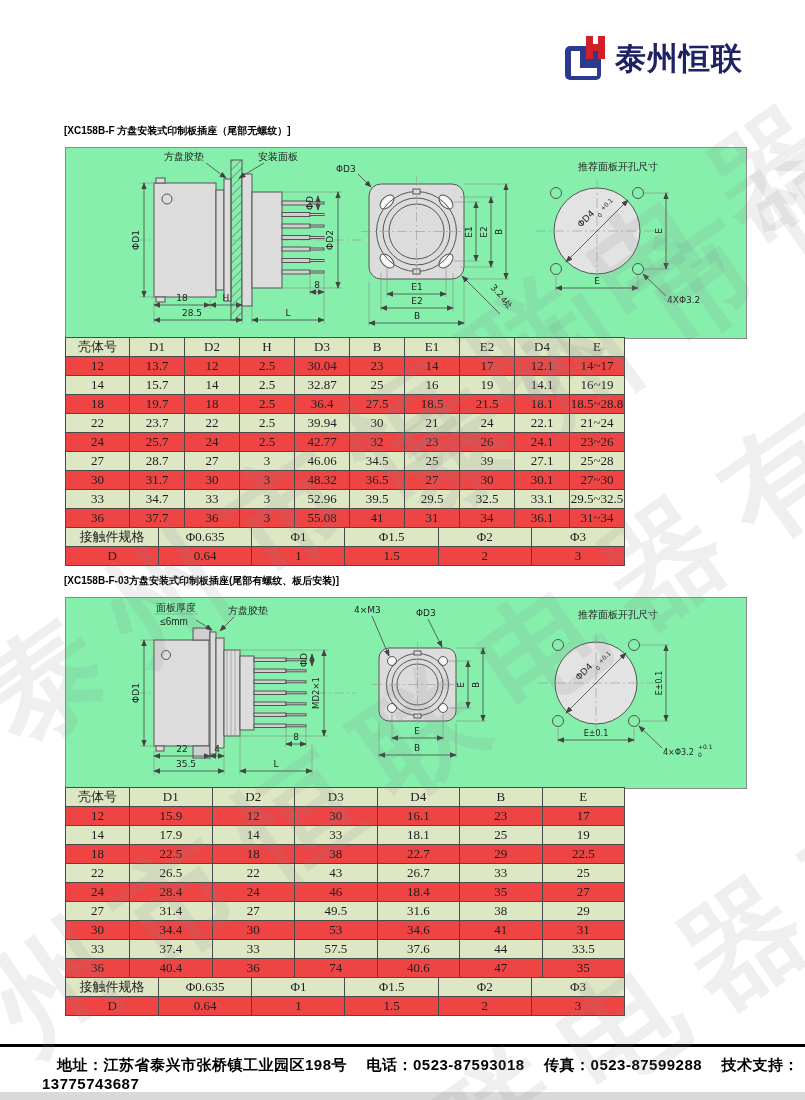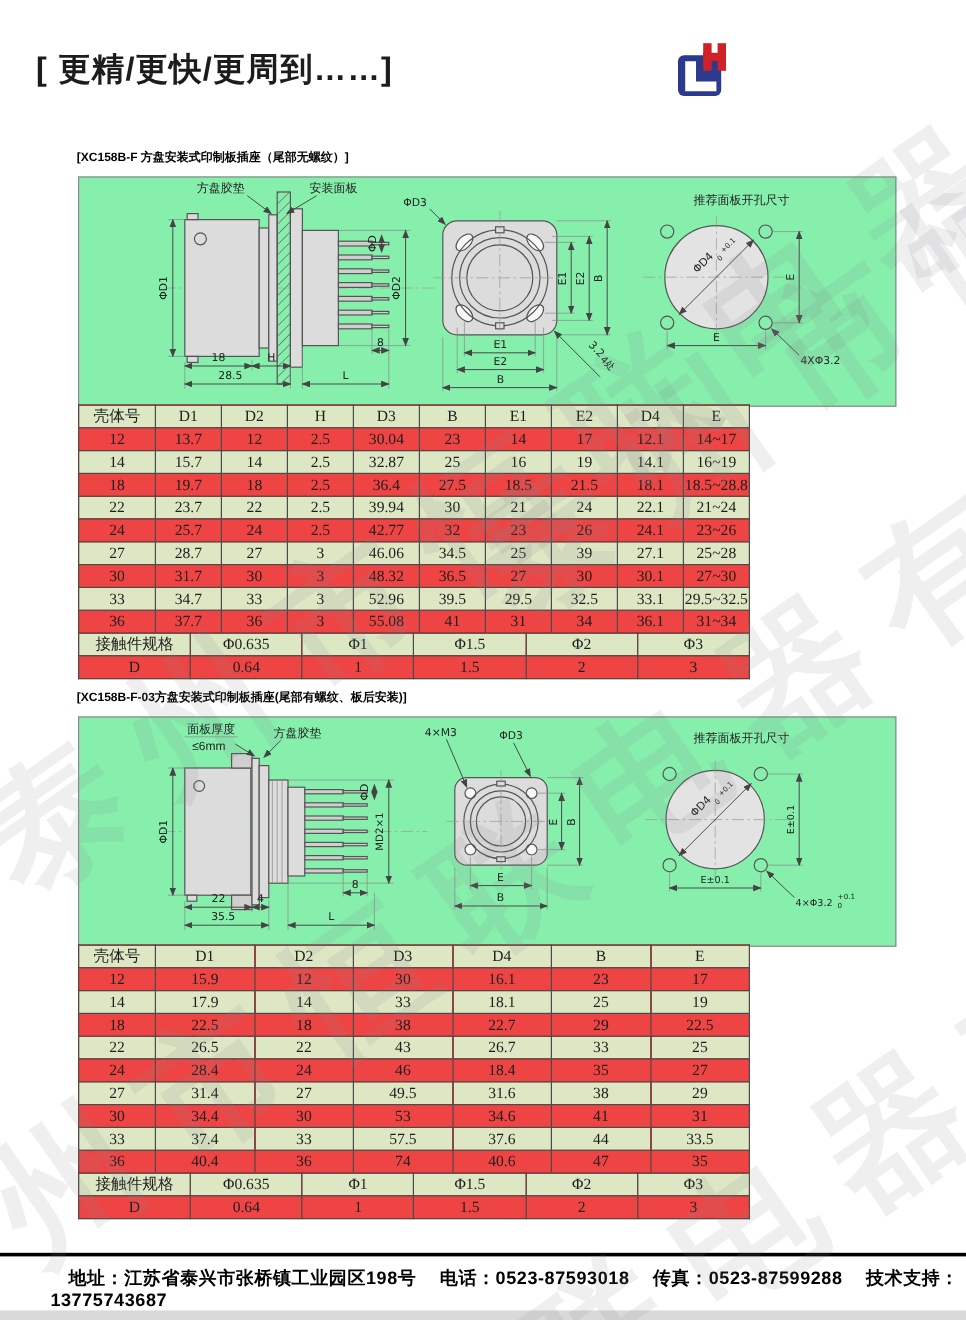--- a/index.html
+++ b/index.html
@@ -47,31 +47,31 @@
 </style>
 </head>
 <body>
 
 <div class="wm" style="left:-150px;top:170px">泰州市恒联电器有限公司</div>
 <div class="wm" style="left:-260px;top:560px">泰州市恒联电器有限公司</div>
 <div class="wm" style="left:-180px;top:940px">泰州市恒联电器有限公司</div>
 <div class="wm" style="left:260px;top:-60px">泰州市恒联电器有限公司</div>
 
 <div class="hdr">
-  <div class="slogan">[ 更精/更快/更周到……]</div>
   <div class="logo">
     <svg width="46" height="50" viewBox="0 0 46 50">
       <rect x="2" y="12" width="36" height="34" rx="5" fill="#2b3a8f"></rect>
       <path d="M8 17 h9 v17 h17 v8 H8 z" fill="#ffffff"></path>
       <g fill="#cf2127">
         <rect x="23" y="2" width="7" height="23"></rect>
         <rect x="35" y="2" width="7" height="23"></rect>
         <rect x="23" y="10" width="19" height="7"></rect>
       </g>
     </svg>
+    <span class="logo-txt">泰州恒联</span>
   </div>
 </div>
 
 <div class="sec-title" style="top:124px">[XC158B-F 方盘安装式印制板插座（尾部无螺纹）]</div>
 
 <div class="draw-box" style="top:147px">
 <svg width="680" height="190" viewBox="0 0 680 190">
   <defs>
     <marker id="a1" markerWidth="9" markerHeight="7" refX="8" refY="3.5" orient="auto-start-reverse">
       <path d="M0,0 L9,3.5 L0,7 z" fill="#444"></path>

